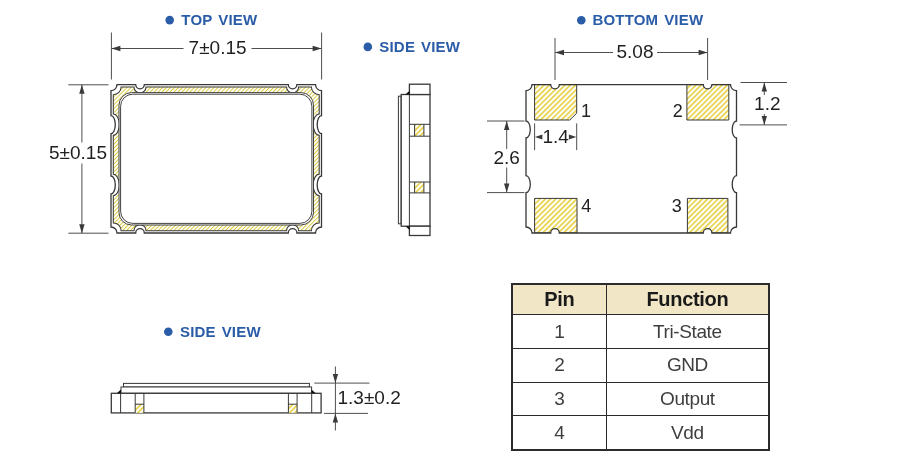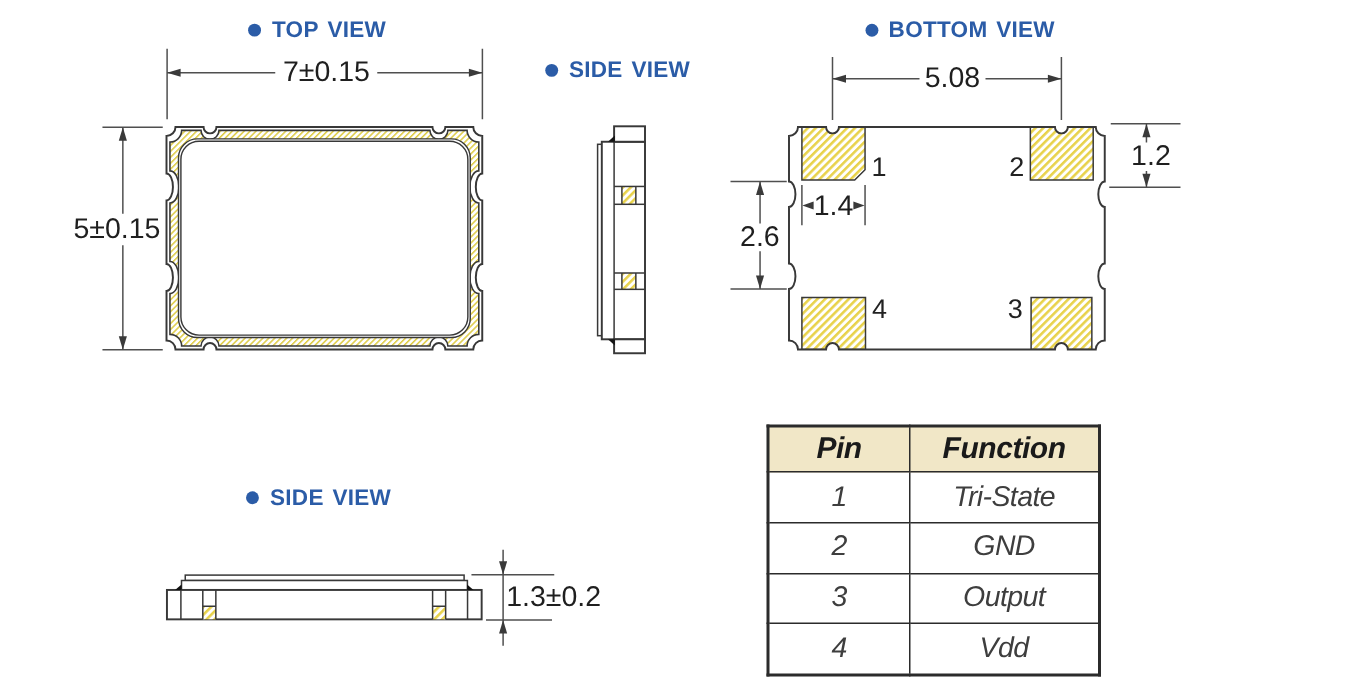--- a/index.html
+++ b/index.html
@@ -6,21 +6,21 @@
   font-family:"Liberation Sans",sans-serif;}
 svg{position:absolute;left:0;top:0;}
 .dim{font-size:19px;fill:#1f1f1f;}
 .pin{font-size:18px;fill:#222;}
 .ttl{font-size:15px;font-weight:bold;fill:#2b5ca7;letter-spacing:0.2px;}
 #tbl{position:absolute;left:510.9px;top:282.8px;}
 table{border-collapse:collapse;background:#fff;}
 td{border:1.5px solid #2b2b2b;text-align:center;font-size:19px;letter-spacing:-0.4px;color:#3e3e3e;
    height:32.7px;padding:0;}
 tr.h td{background:#f1e7c7;font-weight:bold;color:#1a1a1a;height:29.4px;font-size:20px;letter-spacing:-0.3px;}
-table{border:2.2px solid #2b2b2b;width:223px;font-style:italic;}
+table{border:2.2px solid #2b2b2b;width:259px;}
 </style></head>
 <body>
 <div id="wrap">
 <svg width="905" height="463" viewBox="0 0 905 463">
       <defs>
 <pattern id="hr" width="2.8" height="2.8" patternUnits="userSpaceOnUse" patternTransform="rotate(-45)">
   <rect width="2.8" height="2.8" fill="#ffffff"></rect>
   <rect y="0" width="2.8" height="1.0" fill="#decb43"></rect>
 </pattern>
 <pattern id="hp" width="3.7" height="3.7" patternUnits="userSpaceOnUse" patternTransform="rotate(-45)">

